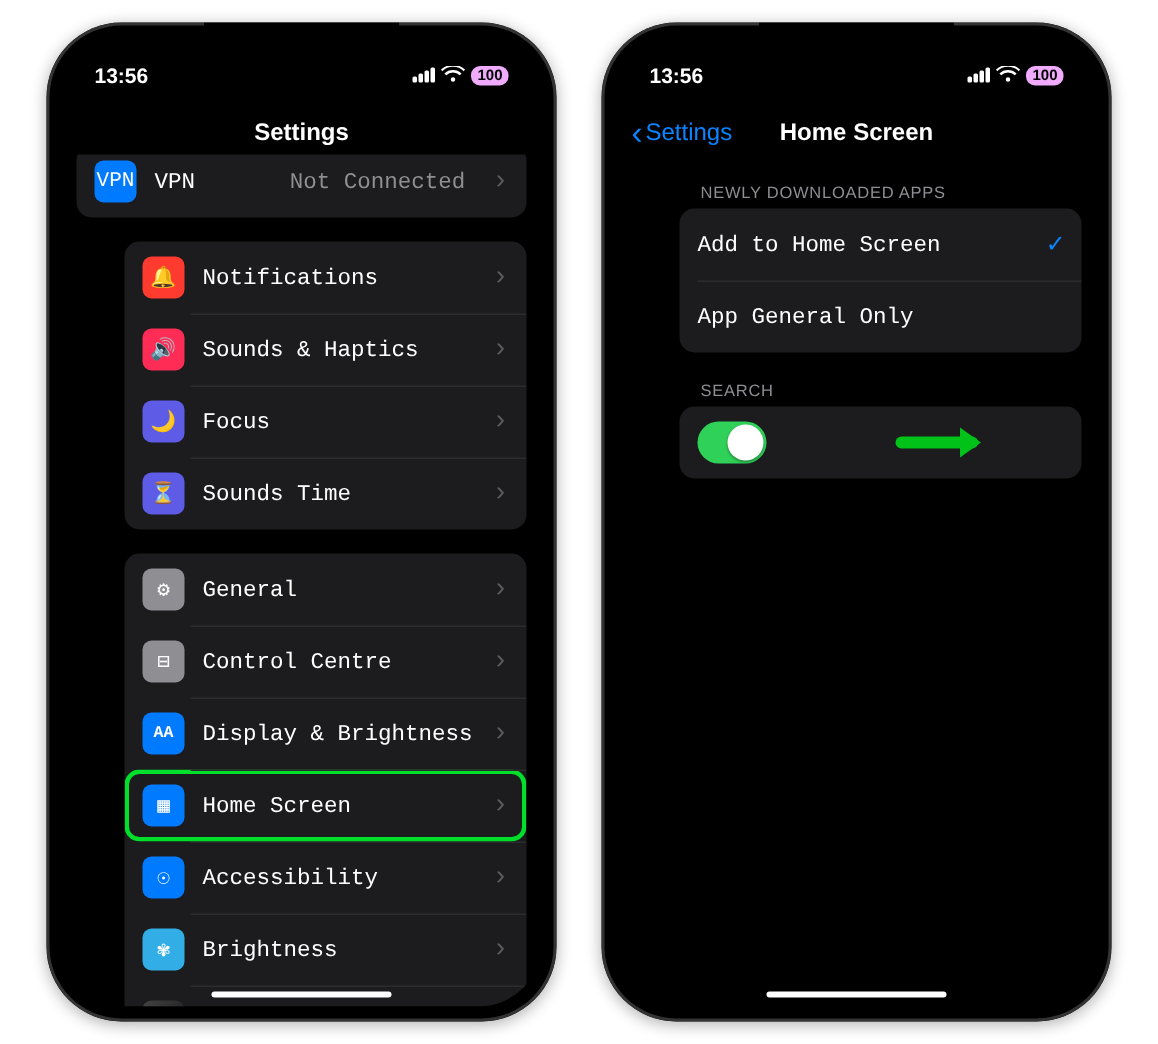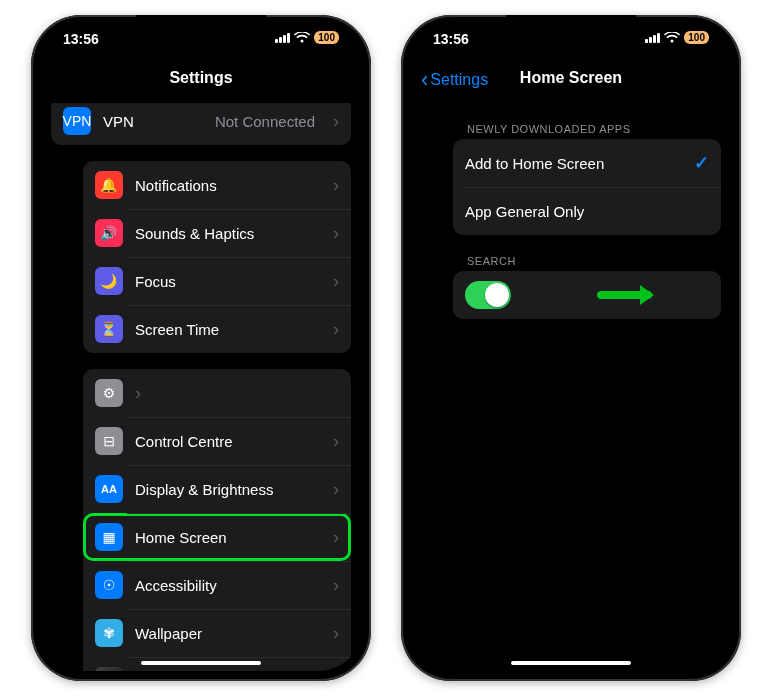--- a/index.html
+++ b/index.html
@@ -36,35 +36,36 @@
     position: absolute;
     inset: 10px;
     border-radius: 42px;
     background: #000;
     overflow: hidden;
     color: #fff;
   }
   .status-bar {
     height: 38px;
     display: flex;
-    align-items: flex-start;
+    align-items: center;
     justify-content: space-between;
     padding: 6px 22px 0;
     font-size: 14px;
     font-weight: 600;
   }
   .status-right { display:flex; align-items:center; gap:4px; }
   .batt-badge{
     font-size:10px; font-weight:700;
-    background:#fdba74; color:#000;
+    background:#f0abfc; color:#000;
     padding:1px 4px; border-radius:6px;
   }
   .nav-bar {
     height: 40px;
     display: flex;
+    align-items: center;
     justify-content: center;
     position: relative;
   }
   .nav-title { font-size: 16px; font-weight: 600; }
   .nav-back {
     position: absolute;
     left: 10px;
     display: flex;
     align-items: center;
     color: #0a84ff;
@@ -82,20 +83,21 @@
     background:#1c1c1e;
     border-radius:10px;
     overflow:hidden;
   }
   .cell{
     display:flex; align-items:center;
     min-height:40px;
     padding:4px 12px;
     position:relative;
     font-size:15px;
+    font-family:Liberation Mono, monospace;
   }
   .cell + .cell::before{
     content:""; position:absolute; left:44px; right:0; top:0; height:1px;
     background:#2c2c2e;
   }
   .cell.no-icon + .cell::before{ left:12px; }
   .app-icon{
     width:28px; height:28px; border-radius:6px;
     margin-right:12px; flex:none;
     display:flex; align-items:center; justify-content:center;
@@ -200,30 +202,31 @@
             <span class="label">Sounds &amp; Haptics</span>
             <span class="chevron">›</span>
           </div>
           <div class="cell">
             <span class="app-icon bg-indigo">🌙</span>
             <span class="label">Focus</span>
             <span class="chevron">›</span>
           </div>
           <div class="cell">
             <span class="app-icon bg-indigo">⏳</span>
-            <span class="label">Screen Time</span>
+            <span class="label">Sounds Time</span>
             <span class="chevron">›</span>
           </div>
         </div>
       </div>
 
       <div class="group">
         <div class="cells">
           <div class="cell">
             <span class="app-icon bg-gray">⚙︎</span>
+            <span class="label">General</span>
             <span class="chevron">›</span>
           </div>
           <div class="cell">
             <span class="app-icon bg-gray">⊟</span>
             <span class="label">Control Centre</span>
             <span class="chevron">›</span>
           </div>
           <div class="cell">
             <span class="app-icon bg-blue" style="font-size:11px;font-weight:700">AA</span>
             <span class="label">Display &amp; Brightness</span>
@@ -234,21 +237,21 @@
             <span class="label">Home Screen</span>
             <span class="chevron">›</span>
           </div>
           <div class="cell">
             <span class="app-icon bg-blue">☉</span>
             <span class="label">Accessibility</span>
             <span class="chevron">›</span>
           </div>
           <div class="cell">
             <span class="app-icon bg-cyan">✾</span>
-            <span class="label">Wallpaper</span>
+            <span class="label">Brightness</span>
             <span class="chevron">›</span>
           </div>
           <div class="cell">
             <span class="app-icon bg-black">◉</span>
 
             <span class="chevron">›</span>
           </div>
 
         </div>
       </div>

